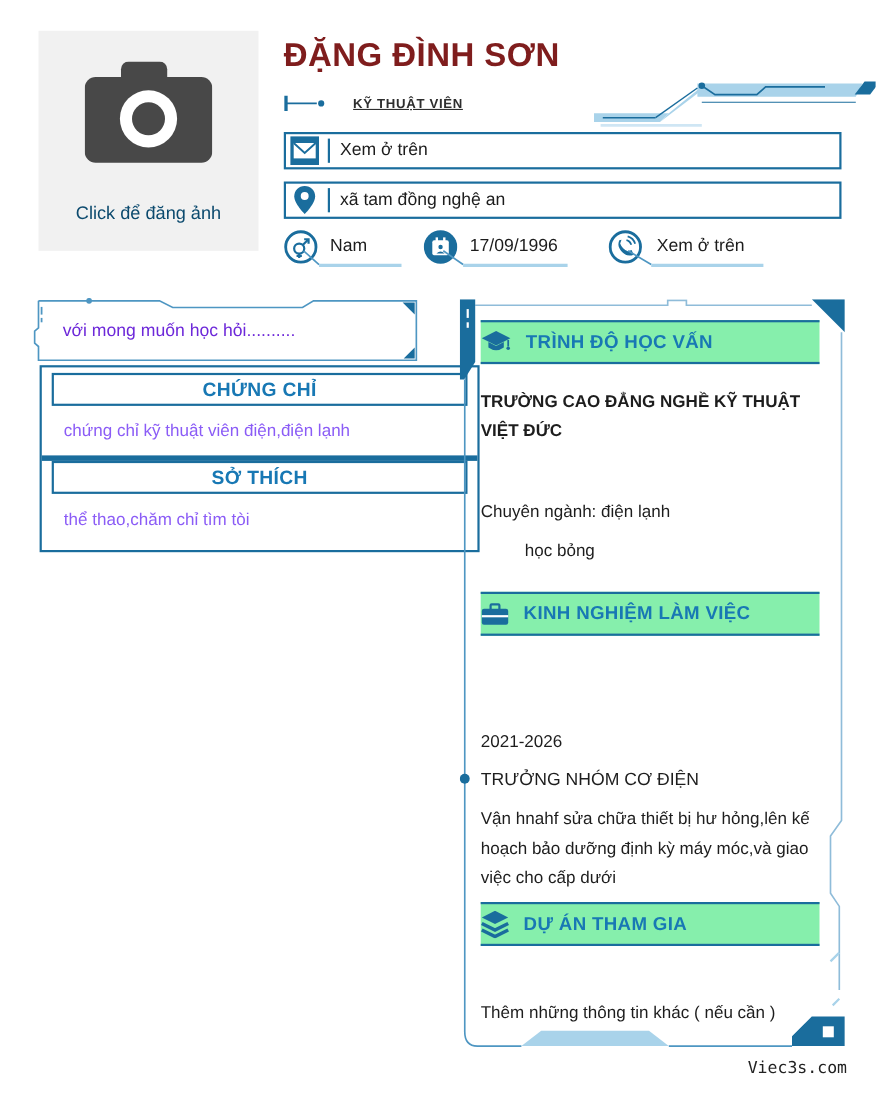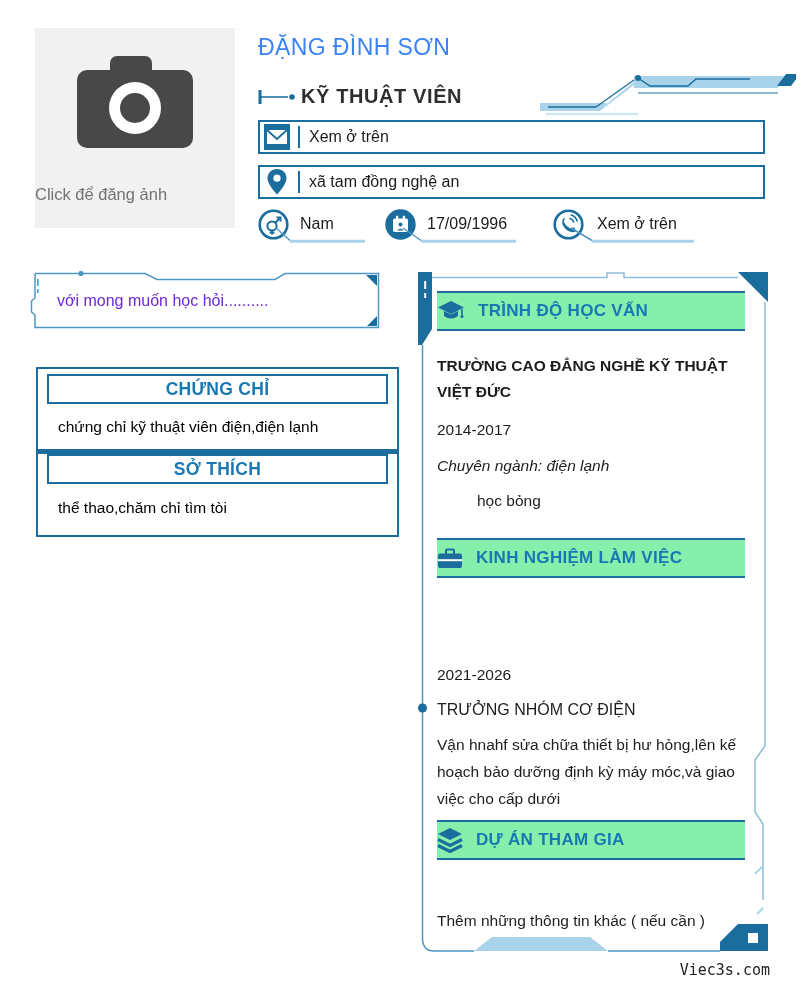--- a/index.html
+++ b/index.html
@@ -4,43 +4,43 @@
 <style>
   html,body{margin:0;padding:0;}
   body{
     width:800px;height:996px;position:relative;background:#ffffff;
     font-family:"Liberation Sans","DejaVu Sans",sans-serif;color:#1d1d1d;overflow:hidden;
   }
   .abs{position:absolute;}
   
   .photo-box{left:35px;top:28px;width:200px;height:200px;background:#f1f1f1;cursor:pointer;}
   .photo-box svg{position:absolute;left:42px;top:28px;}
-  .photo-caption{position:absolute;left:0;right:0;bottom:24px;
-    font-size:16.5px;color:#737373;}
-  
-  .name{left:258px;top:34px;font-size:23px;font-weight:400;color:#3b82f6;letter-spacing:.4px;}
+  .photo-caption{position:absolute;left:0;right:0;bottom:24px;text-align:center;
+    font-size:16.5px;color:#0c4a6e;}
+  
+  .name{left:258px;top:34px;font-size:30px;font-weight:700;color:#7f1d1d;letter-spacing:.4px;}
   .title-row{left:258px;top:85px;display:flex;align-items:center;}
-  .title-text{font-size:20px;font-weight:600;color:#2e2e2e;letter-spacing:.6px;margin-left:3px;}
+  .title-text{font-size:12px;font-weight:600;color:#2e2e2e;letter-spacing:.6px;margin-left:23px;text-decoration:underline;}
   .field{left:258px;width:507px;height:34px;border:2px solid #1a6d9d;box-sizing:border-box;
     display:flex;align-items:center;background:#fff;}
   .field-email{top:120px;}
   .field-address{top:165px;}
   .sq-icon{width:26px;height:26px;background:#1a6d9d;margin-left:4px;display:flex;
     align-items:center;justify-content:center;flex:0 0 auto;}
   .pin-wrap{width:26px;height:28px;margin-left:4px;flex:0 0 auto;}
   .v-div{width:2px;height:22px;background:#1a6d9d;margin:0 9px 0 8px;flex:0 0 auto;}
   .field-text{font-size:16px;color:#1c1c1c;}
   .info-text{font-size:16px;color:#1c1c1c;}
   
   .obj-box{left:29px;top:271px;width:352px;height:59px;}
   .obj-text{position:absolute;left:28px;top:21px;font-size:16px;color:#6d28d9;}
-  .lists-box{left:36px;top:367px;width:363px;height:170px;border:2px solid #1a6d9d;box-sizing:border-box;}
+  .lists-box{left:36px;top:332px;width:400px;height:170px;border:2px solid #1a6d9d;box-sizing:border-box;}
   .list-head{margin:5px 9px 0 9px;height:30px;border:2px solid #1a6d9d;box-sizing:border-box;
     text-align:center;line-height:27px;font-size:17.5px;font-weight:700;color:#1878b4;letter-spacing:.3px;}
-  .list-text{margin:14px 0 0 20px;font-size:15.5px;color:#000000;}
+  .list-text{margin:14px 0 0 20px;font-size:15.5px;color:#8b5cf6;}
   .list-div{margin-top:13px;height:5px;background:#1a6d9d;}
   
   .panel{left:418px;top:272px;width:350px;height:684px;}
   .sec-head{position:absolute;left:19px;width:308px;height:40px;box-sizing:border-box;
     border-top:2px solid #1a6d9d;border-bottom:2px solid #1a6d9d;
     display:flex;align-items:center;gap:13px;background:#86efac;}
   .sec-title{font-size:17px;font-weight:700;color:#1878b4;letter-spacing:.3px;}
   .p-text{position:absolute;left:19px;width:312px;font-size:15.5px;color:#1d1d1d;}
   .p-bold{font-weight:700;line-height:26px;}
   .p-desc{line-height:27px;}
@@ -186,22 +186,21 @@
   <div class="sec-head" style="top:19px;">
     <svg width="28" height="22" viewBox="0 0 28 22">
       <polygon points="14,1 27,7.5 14,14 1,7.5" fill="#1a6d9d"></polygon>
       <path d="M7,11 v5 q7,5 14,0 v-5 l-7,3.5 z" fill="#1a6d9d"></path>
       <line x1="25" y1="9" x2="25" y2="15" stroke="#1a6d9d" stroke-width="1.6"></line>
       <circle cx="25" cy="16.5" r="1.6" fill="#1a6d9d"></circle>
     </svg>
     <span class="sec-title">TRÌNH ĐỘ HỌC VẤN</span>
   </div>
   <div class="p-text p-bold" style="top:81px;">TRƯỜNG CAO ĐẲNG NGHỀ KỸ THUẬT VIỆT ĐỨC</div>
-  <div class="p-text" style="top:149px;">2014-2017</div>
-  <div class="p-text" style="top:185px;font-style:italic;">Chuyên ngành: điện lạnh</div>
+  <div class="p-text" style="top:185px;">Chuyên ngành: điện lạnh</div>
   <div class="p-text" style="top:220px;margin-left:40px;">học bỏng</div>
 
   <div class="sec-head" style="top:266px;">
     <svg width="26" height="21" viewBox="0 0 26 21">
       <rect x="9" y="1.5" width="8" height="6" rx="1" stroke="#1a6d9d" stroke-width="2" fill="none"></rect>
       <rect x="1" y="5.5" width="24" height="14.5" rx="2" fill="#1a6d9d"></rect>
       <rect x="1" y="11.2" width="24" height="2" fill="#ffffff"></rect>
     </svg>
     <span class="sec-title">KINH NGHIỆM LÀM VIỆC</span>
   </div>

